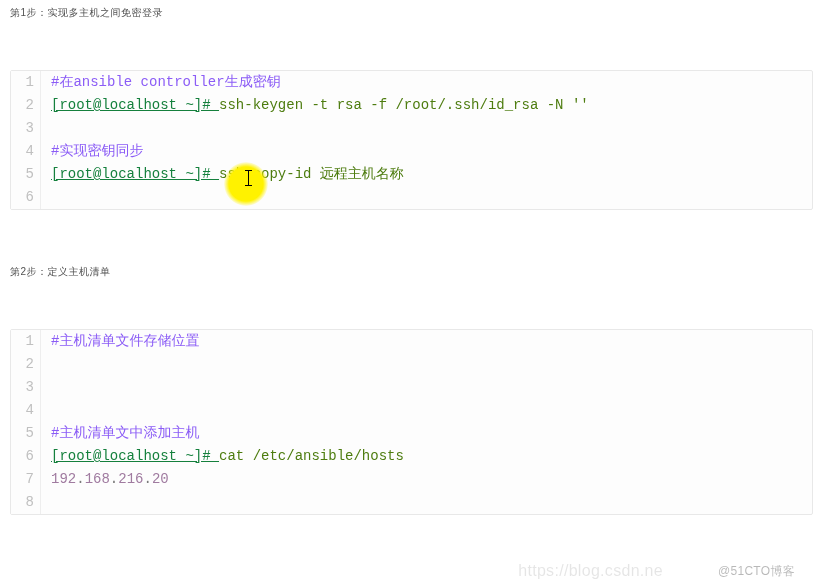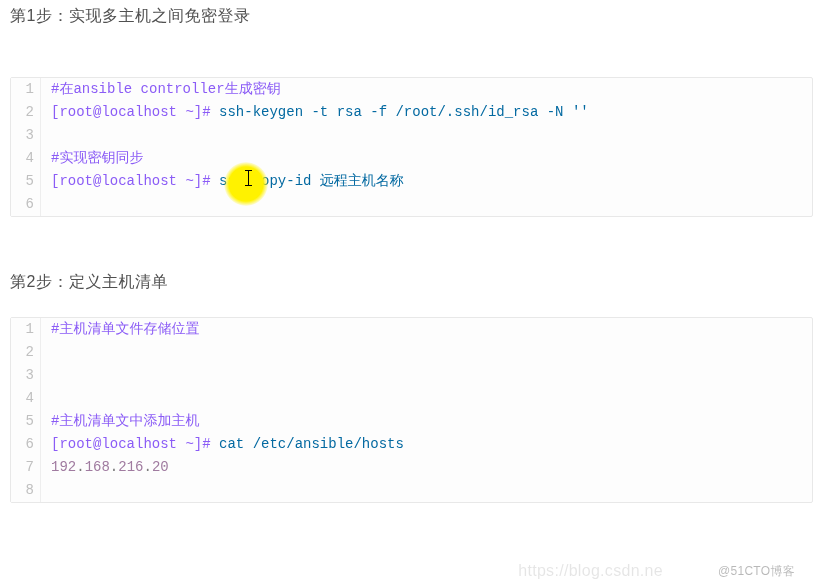--- a/index.html
+++ b/index.html
@@ -7,29 +7,29 @@
     font-family: "Microsoft YaHei", "PingFang SC", Arial, sans-serif;
     font-size: 14px;
     color: #4e4e4e;
     background: #ffffff;
     width: 823px;
     height: 586px;
     position: relative;
     padding: 6px 10px 0 10px;
   }
   .step-header {
-    font-size: 16px;
+    font-size: 10px;
     color: #505050;
     margin-bottom: 50px;
     letter-spacing: 0.5px;
     filter: blur(0.3px);
   }
   .step-header-2 {
     margin-top: 55px;
-    margin-bottom: 24px;
+    margin-bottom: 50px;
   }
   .code-block {
     border: 1px solid #e8e8e8;
     background: #fdfdfd;
     border-radius: 2px;
     filter: blur(0.3px);
   }
   .code-row {
     display: flex;
     font-family: Consolas, "Courier New", monospace;
@@ -43,22 +43,22 @@
     border-right: 1px solid #eeeeee;
     padding-right: 6px;
     user-select: none;
     background: #fdfdfd;
   }
   .code {
     padding-left: 10px;
     white-space: pre;
   }
   .comment { color: #8b5cf6; }
-  .cmdtext { color: #8b5cf6; }
-  .kwtext  { color: #0369a1; }
+  .cmdtext { color: #15803d; text-decoration: underline; }
+  .kwtext  { color: #4d7c0f; }
   .numtext { color: #a07ba0; }
   .dottext { color: #7a7a7a; }
 
   .cursor-highlight {
     position: absolute;
     width: 44px;
     height: 44px;
     border-radius: 50%;
     background: radial-gradient(circle, #fff200 0%, #fff200 55%, rgba(255,242,0,0) 72%);
     left: 224px;

